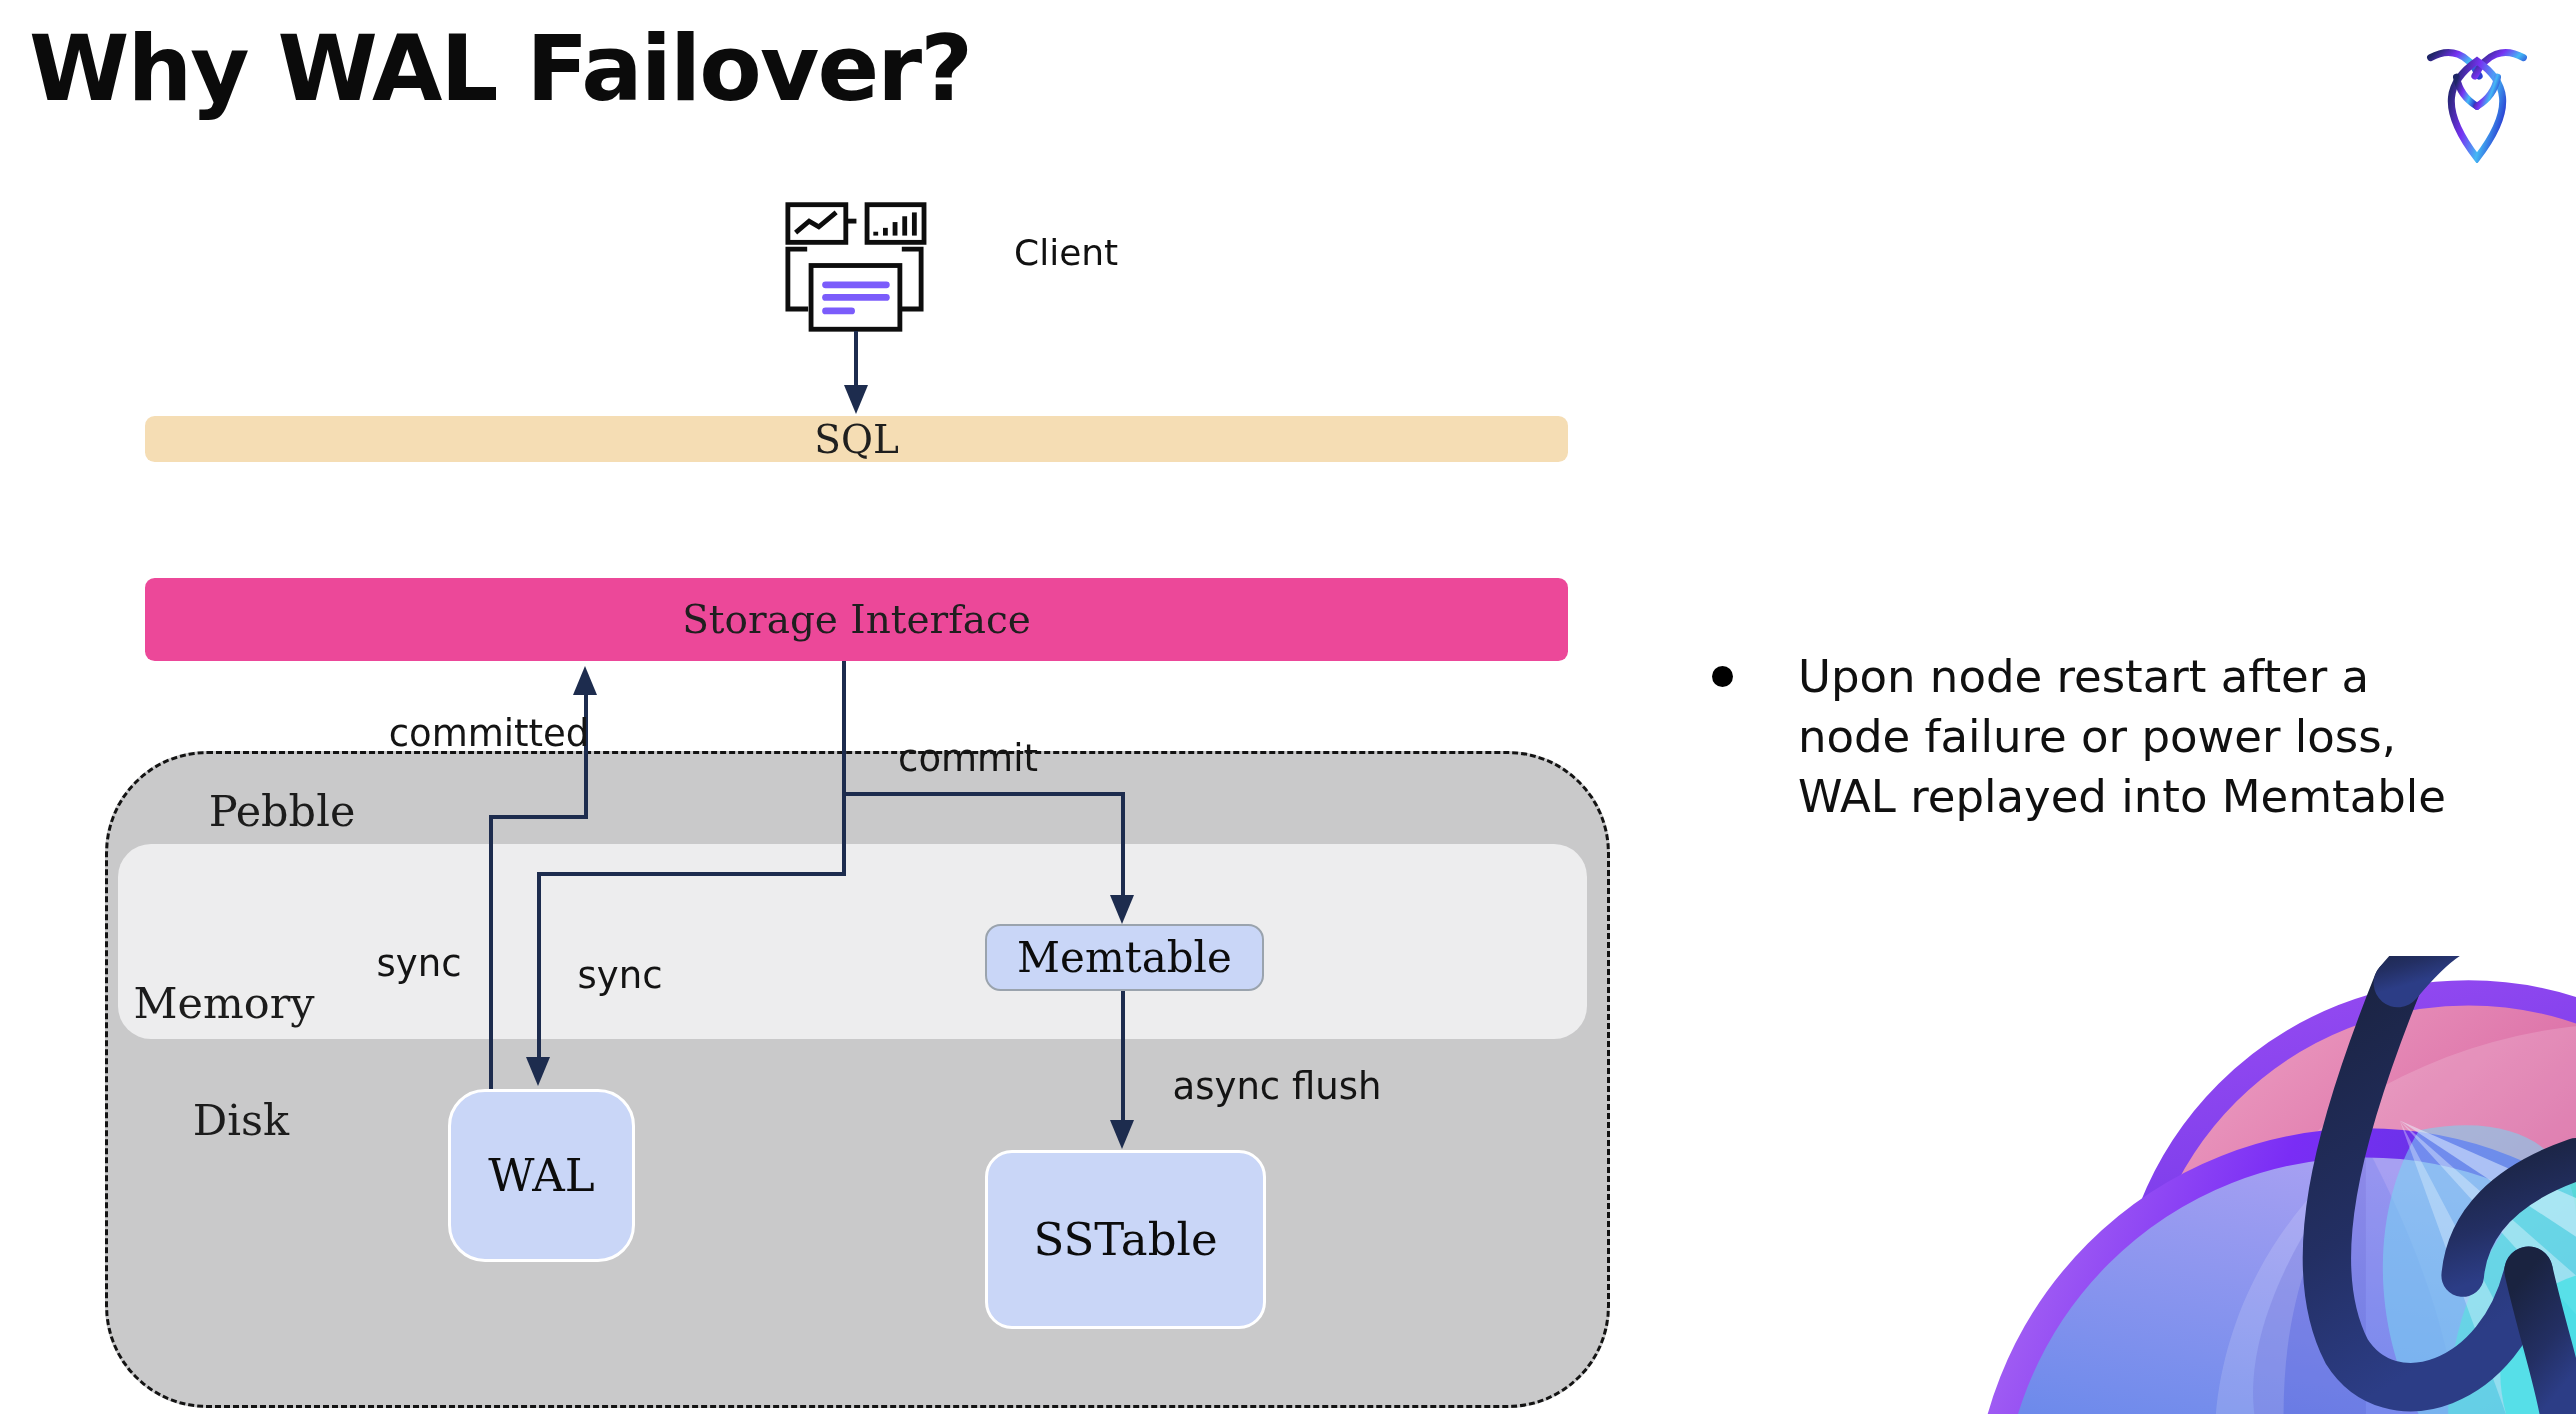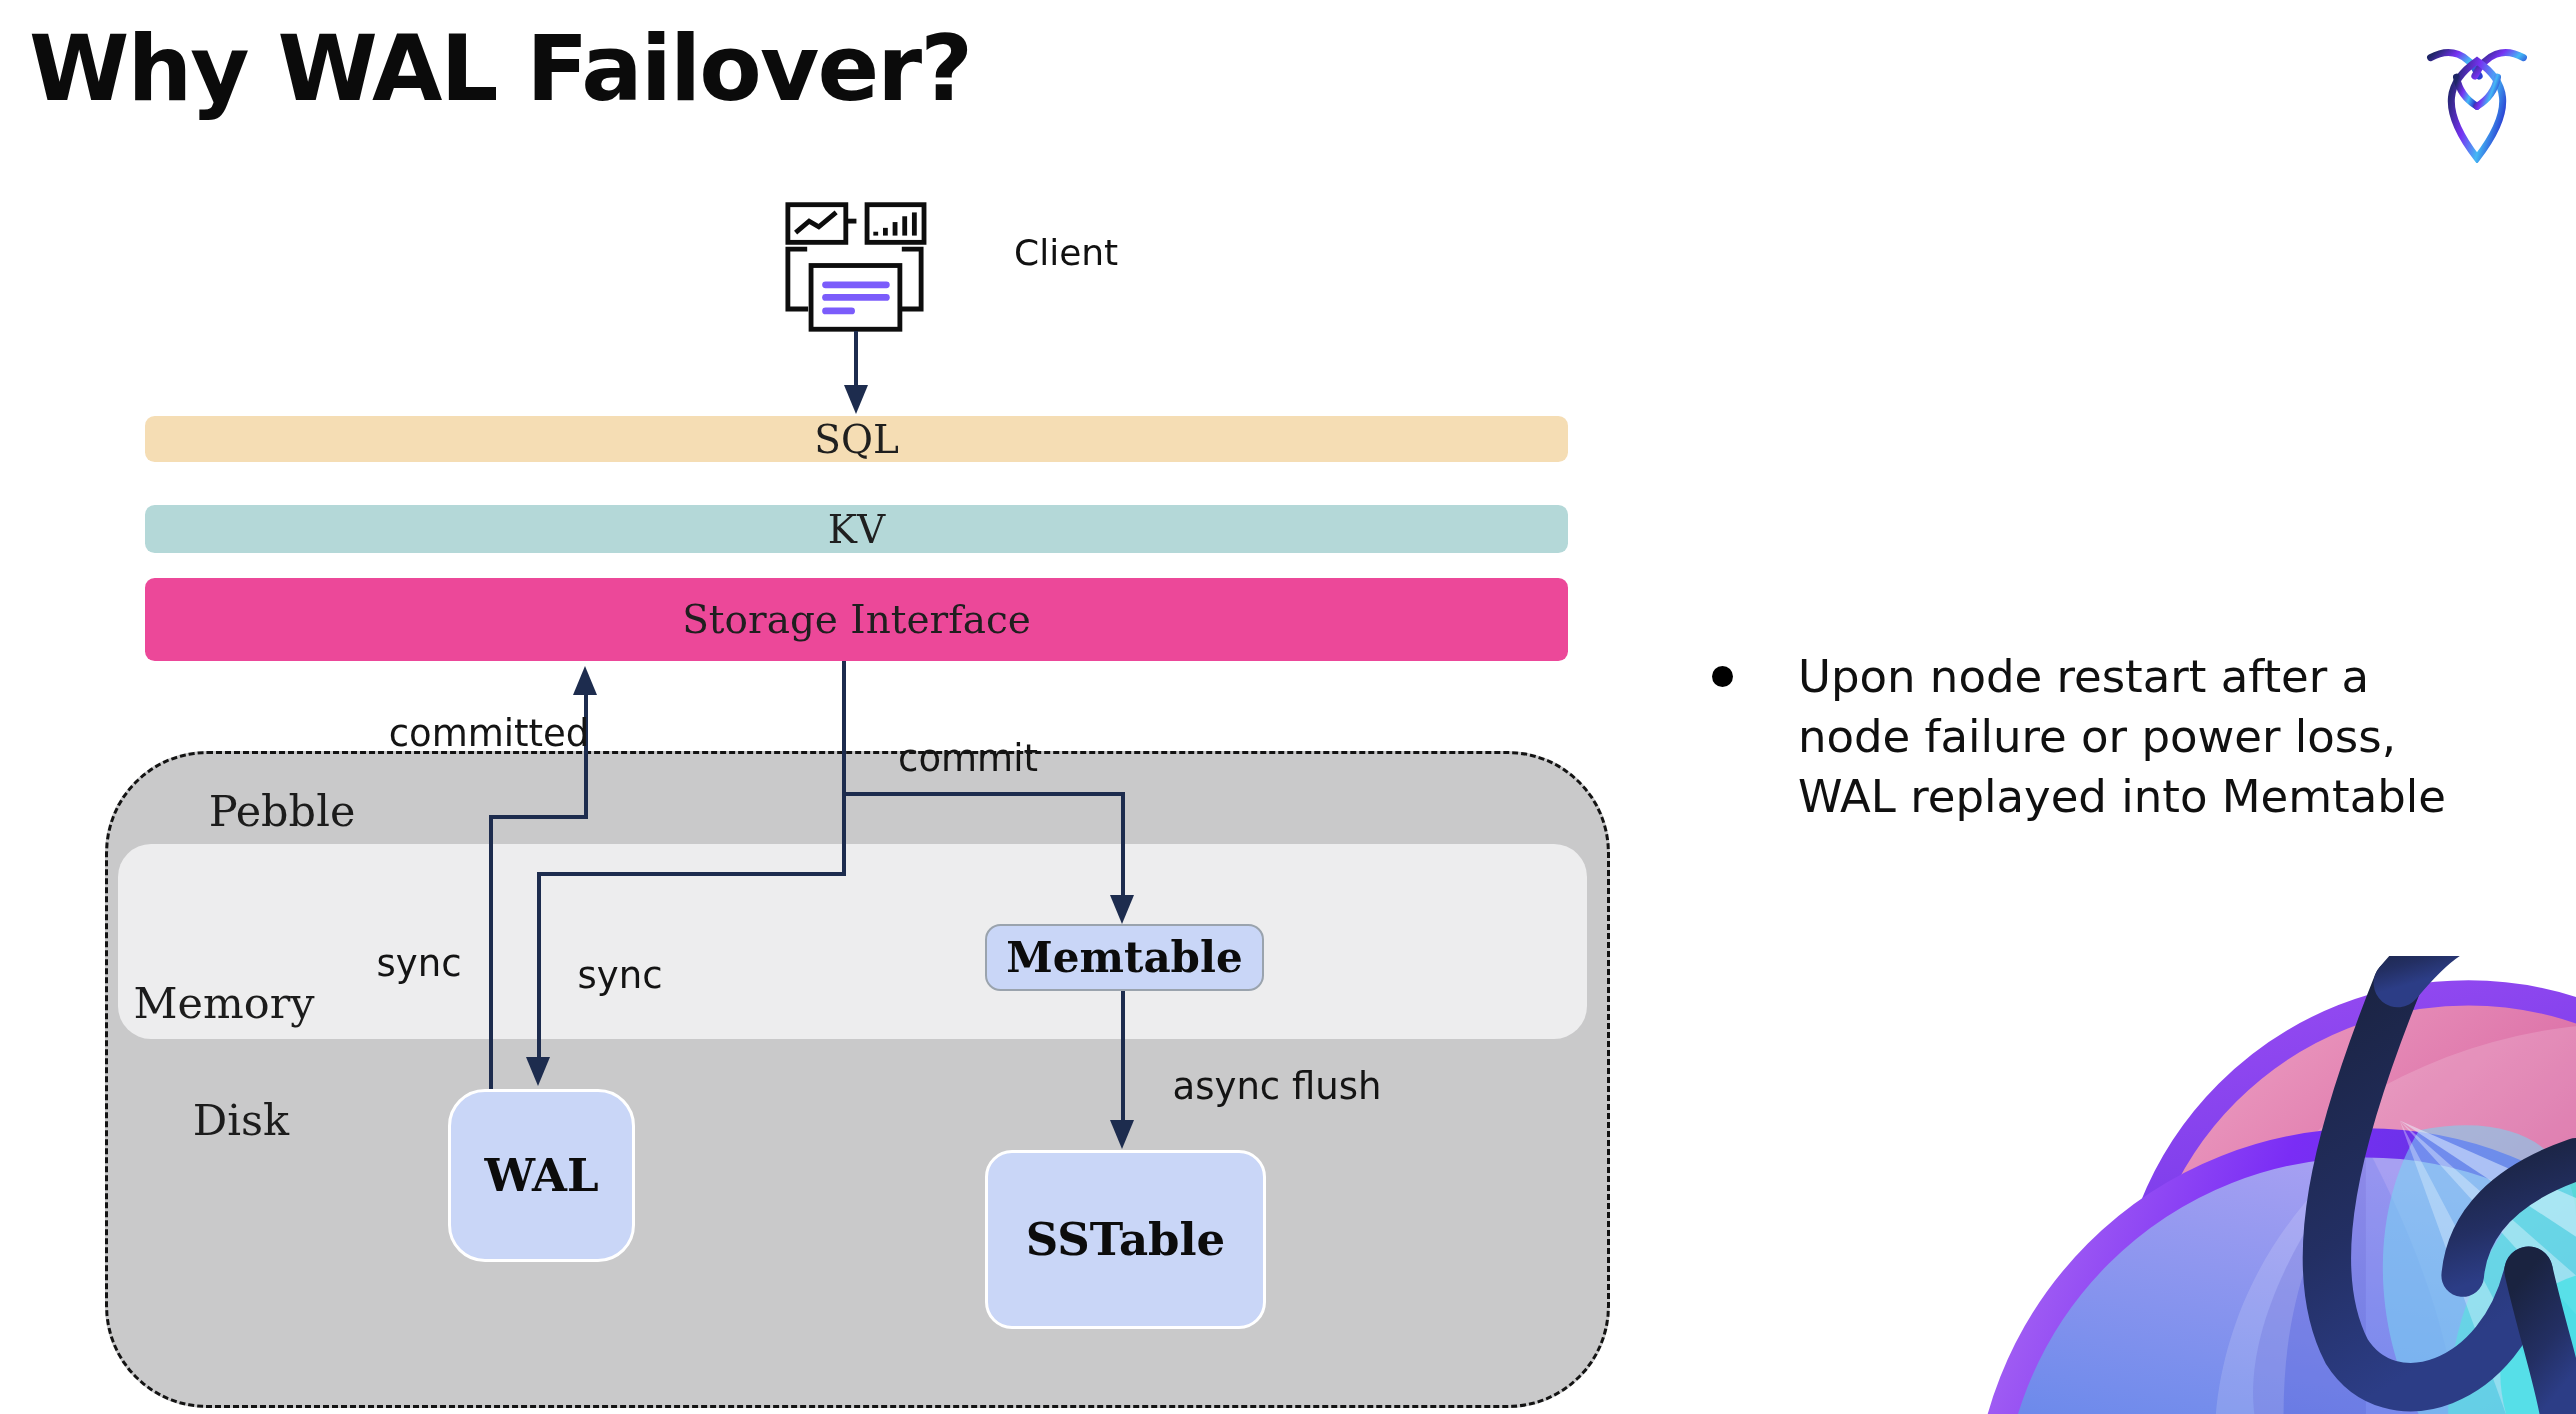--- a/index.html
+++ b/index.html
@@ -17,21 +17,21 @@
   .bar-sql{top:416px;height:46px;text-align:right;}
   .bar-kv{top:505px;height:48px;}
   .bar-storage{top:578px;height:83px;}
 
   
   .pebble{left:105px;top:751px;width:1499px;height:651px;border:3.9px dashed #131313;border-radius:102px;}
   .memory-band{left:118px;top:844px;width:1469px;height:195px;border-radius:33px;}
   .zone-label{font-family:"DejaVu Serif", serif;font-size:43px;color:#1c1c1c;transform:translate(-50%,-50%);white-space:nowrap;}
 
   
-  .node{display:flex;align-items:center;justify-content:center;font-family:"DejaVu Serif", serif;font-weight:bold;color:#0c0c0c;}
+  .node{display:flex;align-items:center;justify-content:center;font-family:"DejaVu Serif", serif;font-weight:normal;color:#0c0c0c;}
   .node-wal{left:448px;top:1089px;width:181px;height:167px;border:3.9px solid #ffffff;border-radius:37px;font-size:45px;}
   .node-memtable{left:985px;top:924px;width:275px;height:63px;border:2.9px solid #9aa3ad;border-radius:15.5px;font-size:42px;}
   .node-sstable{left:985px;top:1150px;width:275px;height:173px;border:3.9px solid #ffffff;border-radius:27px;font-size:45px;}
 
   
   .seg{background:#1d2c4e;}
   .arrow-down{width:0;height:0;border-left:12.6px solid transparent;border-right:12.6px solid transparent;border-top:29px solid #1d2c4e;}
   .arrow-up{width:0;height:0;border-left:12.6px solid transparent;border-right:12.6px solid transparent;border-bottom:29px solid #1d2c4e;}
 
   .edge-label{font-size:37px;color:#141414;transform:translate(-50%,-50%);white-space:nowrap;}
@@ -94,23 +94,20 @@
     <g stroke="#7b5cfb" stroke-width="7" stroke-linecap="round">
       <line x1="45" y1="92" x2="108" y2="92"></line>
       <line x1="45" y1="105" x2="108" y2="105"></line>
       <line x1="45" y1="119" x2="72" y2="119"></line>
     </g>
   </svg>
   <div class="abs client-label">Client</div>
 
   <div class="abs bar bar-sql" style="background-color: rgb(245, 221, 180);">
     <span>SQL</span>
-  </div>
-  <div class="abs bar bar-kv" style="background-color: rgb(180, 216, 216);">
-    <span>KV</span>
   </div>
   <div class="abs bar bar-storage" style="background-color: #ec4899;">
     <span>Storage Interface</span>
   </div>
 
   <div class="abs pebble" style="background-color: rgb(201, 201, 202);"></div>
   <div class="abs memory-band" style="background-color: rgb(237, 237, 238);"></div>
   <div class="abs zone-label" style="left:282px;top:811px;">Pebble</div>
   <div class="abs zone-label" style="left:224px;top:1003px;">Memory</div>
   <div class="abs zone-label" style="left:241px;top:1120px;">Disk</div>

